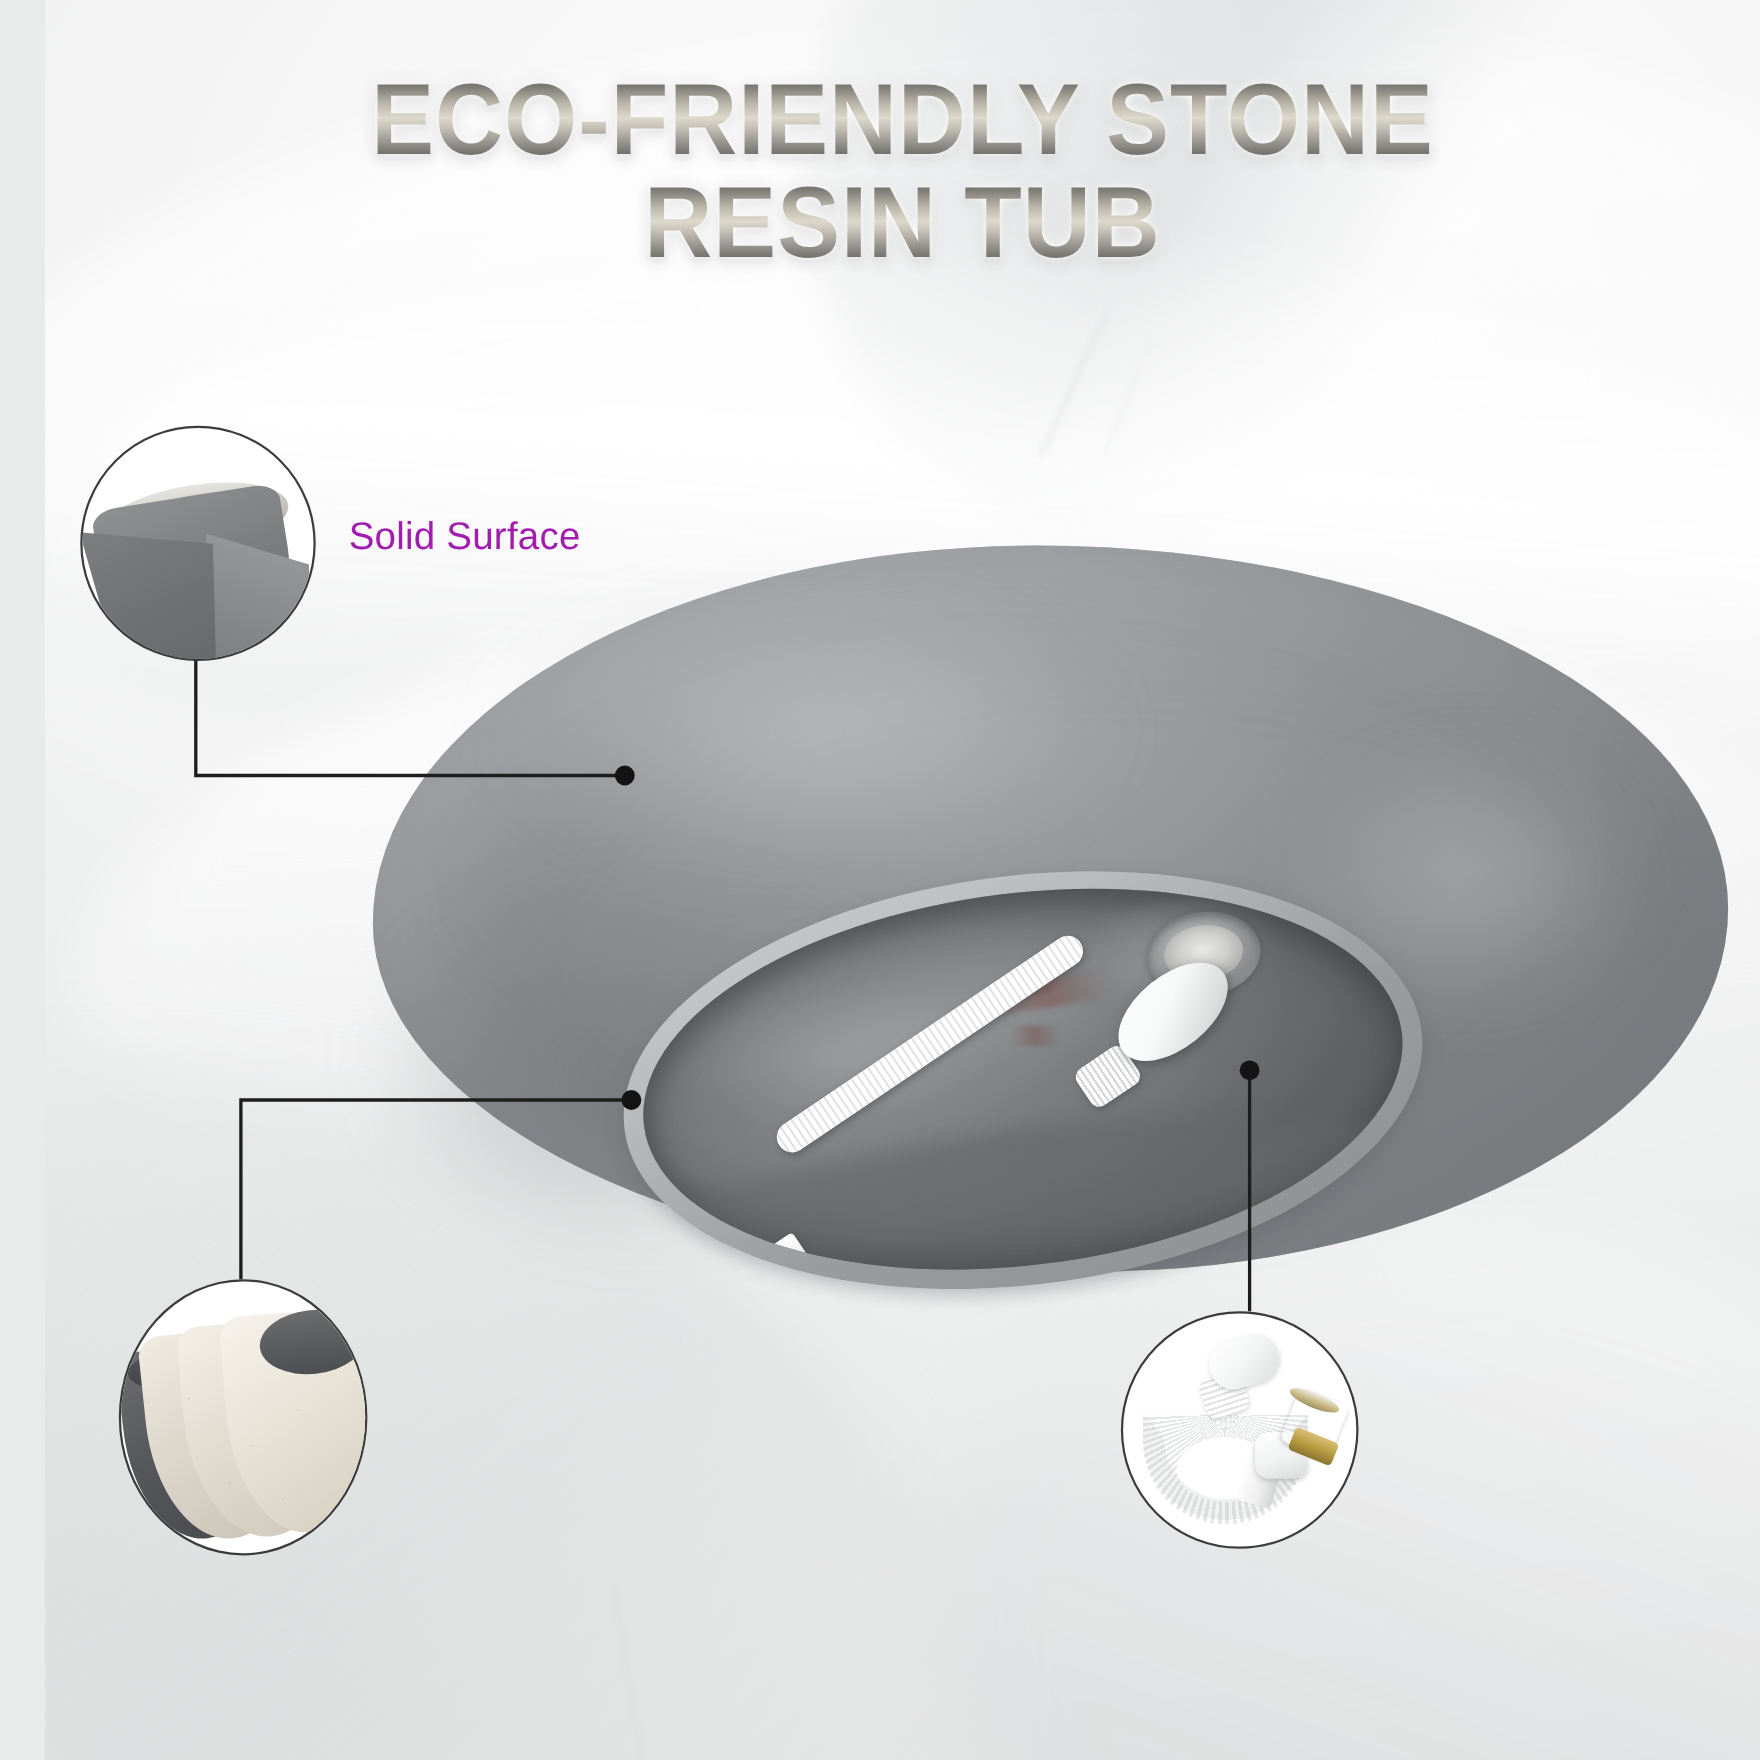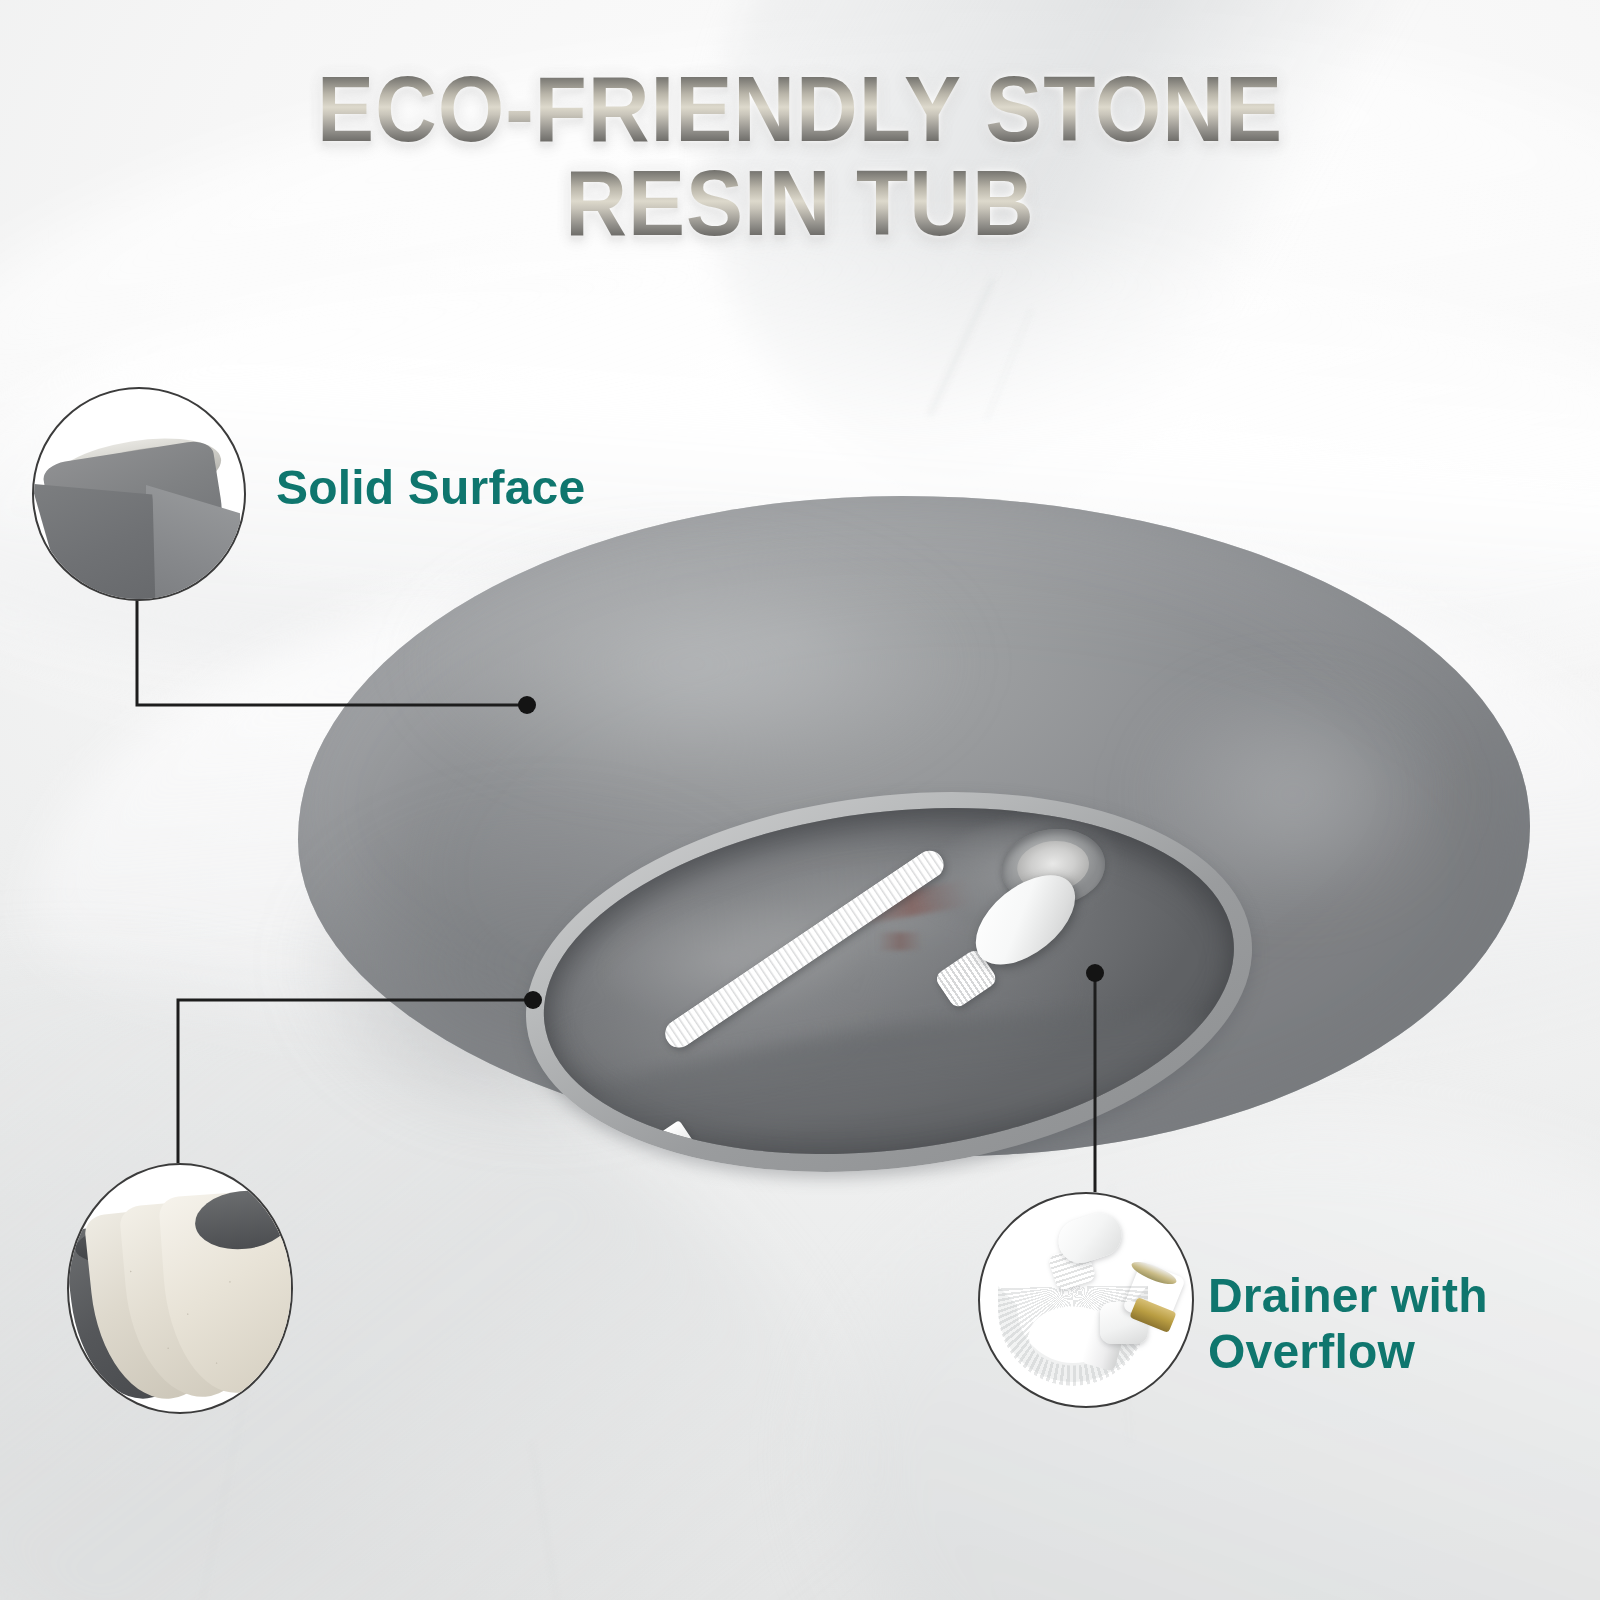--- a/index.html
+++ b/index.html
@@ -4,21 +4,21 @@
 <title>Eco-Friendly Stone Resin Tub</title>
 <style>
   html,body{margin:0;padding:0;}
   body{
     width:1600px;height:1600px;overflow:hidden;position:relative;
     font-family:"Liberation Sans", sans-serif;
     background:#e9eaea;
   }
 
   
-  #stage{position:absolute;inset:0;overflow:hidden;}
+  #stage{position:absolute;inset:0;overflow:hidden;margin-left:41px;}
   .bg-base{
     position:absolute;inset:0;
     background:
       radial-gradient(120% 85% at 62% 18%, #fdfdfd 0%, #f6f6f6 42%, #eceded 72%, #e3e4e4 100%);
   }
   .bg-fold{position:absolute;border-radius:50%;filter:blur(30px);}
   .fold-a{ 
     left:-10%;top:2%;width:130%;height:48%;
     background:linear-gradient(170deg, rgba(255,255,255,.95) 0%, rgba(255,255,255,.25) 60%, rgba(255,255,255,0) 100%);
     border-radius:60% 40% 55% 45%/60% 55% 45% 40%;
@@ -377,24 +377,24 @@
     position:absolute;left:150px;top:72px;width:48px;height:14px;
     border-radius:50%;
     transform:rotate(22deg);
     background:linear-gradient(180deg,#f0f0f0 0%,#c9bb86 55%,#9d9460 100%);
   }
 
   
   .label{
     position:absolute;z-index:28;
     font-family:"Liberation Sans", sans-serif;
-    font-weight:700;
-    font-size:48px;
+    font-weight:400;
+    font-size:35px;
     line-height:56px;
-    color:#0f766e;
+    color:#a21caf;
     letter-spacing:.2px;
     white-space:pre-line;
   }
   #lbl-1{left:276px;top:460px;}
   #lbl-2{left:306px;top:1222px;}
   #lbl-3{left:1208px;top:1268px;}
 </style>
 </head>
 <body>
 
@@ -478,16 +478,14 @@
     <div class="dr-stem"></div>
     <div class="dr-flange"></div>
     <div class="dr-neck"></div>
     <div class="dr-cover"></div>
     <div class="dr-cart"></div>
     <div class="dr-cart-ring"></div>
     <div class="dr-cart-brass"></div>
   </div>
 
   <div class="label" id="lbl-1">Solid Surface</div>
-  <div class="label" id="lbl-3">Drainer with
-Overflow</div>
 
 </div>
 
 </body></html>

